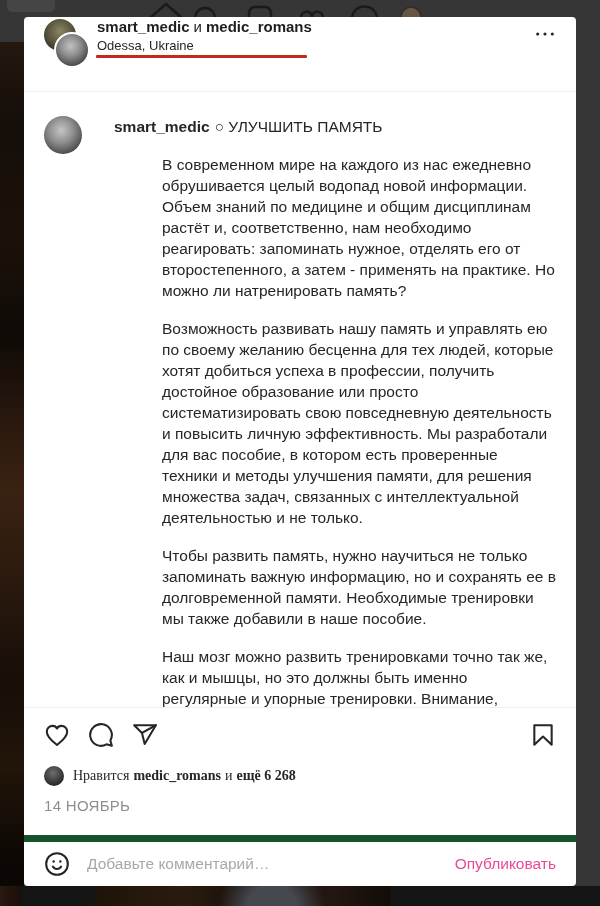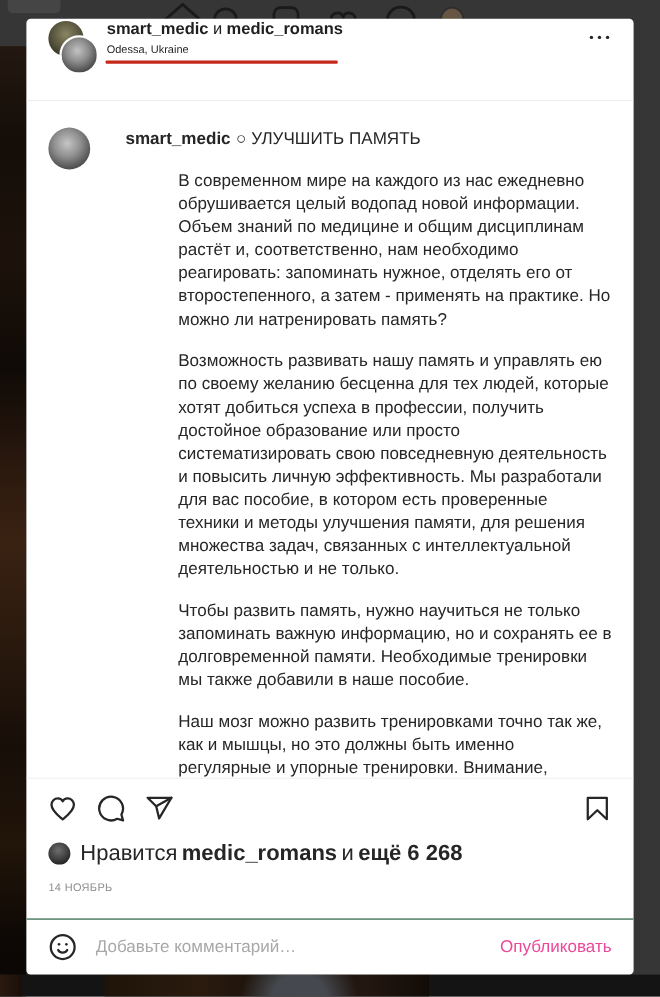--- a/index.html
+++ b/index.html
@@ -57,21 +57,21 @@
   }
   .avatar-front {
     position:absolute; left:10px; top:15px; width:36px; height:36px; border-radius:50%;
     border:2px solid #fff;
     background:radial-gradient(circle at 45% 38%, #c2c2c2 0%, #8d8d8d 38%, #4e4e4e 72%, #262626 100%);
   }
   .name-block { display:flex; flex-direction:column; justify-content:center; }
   .username-line { font-size:15px; line-height:19px; color:#1f1f1f; }
   .username-line .bold { font-weight:700; }
   .username-line .sep { font-weight:400; padding:0 4px; }
-  .location { font-size:10px; line-height:15px; color:#262626; margin-top:2px; }
+  .location { font-size:13px; line-height:15px; color:#262626; margin-top:2px; }
   .more-btn { margin-left:auto; background:none; border:none; cursor:pointer; padding:6px 2px; display:flex; }
   .annotation-underline {
     position:absolute; left:72px; top:38px; width:211px; height:3px;
     background:#c6281b; border-radius:1px; z-index:6;
   }
   .hr { height:1px; flex:none; background:#efefef; }
 
   
   .caption-section { flex:1; display:flex; gap:32px; padding:24px 20px 0 20px; overflow:hidden; }
   .caption-avatar {
@@ -83,36 +83,36 @@
   .caption-body p { margin-top:17px;margin-left:48px; }
 
   
   .actions-bar { height:52px; flex:none; display:flex; align-items:center; gap:18px;
     padding:2px 20px 0 20px; border-top:1px solid #efefef; }
   .icon-btn { background:none; border:none; padding:0; cursor:pointer; display:flex; color:#262626; }
   .icon-btn svg { display:block; }
   .save-btn { margin-left:auto; }
 
   
-  .likes-row { height:34px; flex:none; display:flex; align-items:center; padding:0 20px; font-size:20px; }
+  .likes-row { height:34px; flex:none; display:flex; align-items:center; padding:0 20px; font-size:14px;font-family:Liberation Serif, serif; }
   .likes-avatar {
     width:20px; height:20px; border-radius:50%; flex:none; margin-right:9px;
     background:radial-gradient(circle at 45% 35%, #6d6d6d 0%, #3a3a3a 55%, #101010 95%);
   }
   .likes-text span { display:inline; }
   .likes-text .bold { font-weight:700; }
   .likes-text .gap { margin-right:4px; }
 
   
   .date-row { height:42px; flex:none; padding:4px 20px 0 20px; }
-  .post-date { font-size:10px; letter-spacing:.3px; color:#8e8e8e; }
+  .post-date { font-size:15px; letter-spacing:.3px; color:#8e8e8e; }
 
   
   .comment-row { height:51px; flex:none; display:flex; align-items:center; gap:17px;
-    padding:0 20px; border-top:1px solid #14532d; }
+    padding:0 20px; border-top:7px solid #14532d; }
   .emoji-btn { background:none; border:none; padding:0; cursor:pointer; display:flex; color:#262626; }
   .comment-input {
     flex:1; border:none; outline:none; font-family:inherit;
     font-size:15.5px; color:#262626; background:transparent;
   }
   .comment-input::placeholder { color:#a8a8a8; }
   .publish-btn {
     background:none; border:none; cursor:default; font-family:Liberation Sans, sans-serif;
     font-size:15.5px; color:#ec4899; padding:0;
   }

